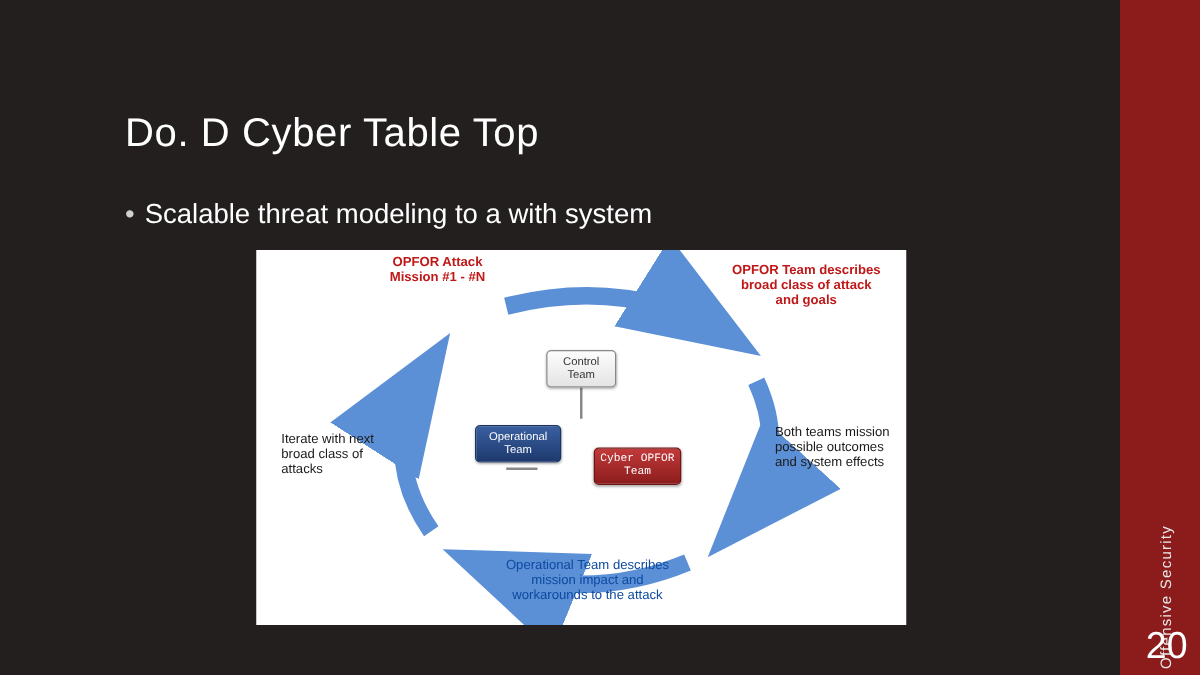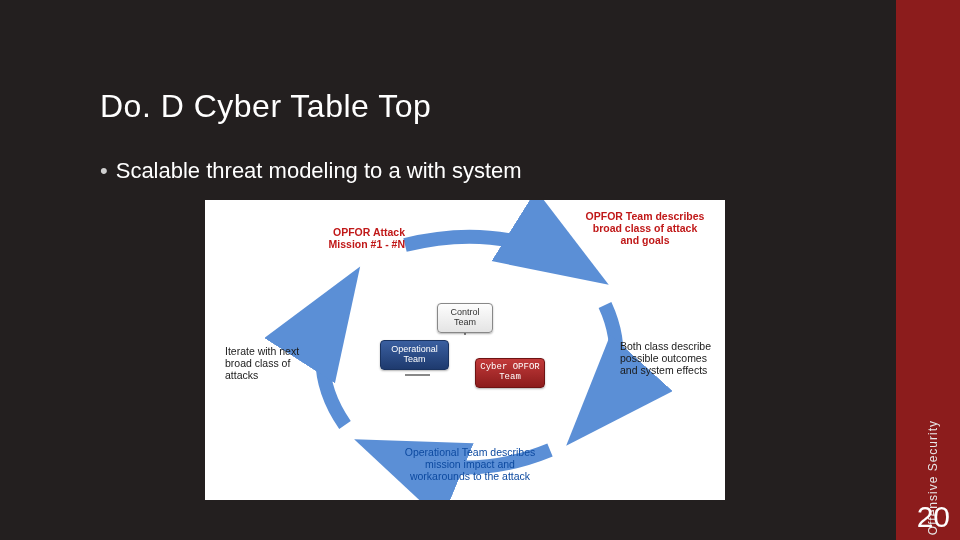--- a/index.html
+++ b/index.html
@@ -109,23 +109,23 @@
       <path d="M 200 45 Q 300 20 380 70" stroke="#5b8fd6" stroke-width="14" fill="none" marker-end="url(#ah)"></path>
       <path d="M 400 105 Q 430 170 380 225" stroke="#5b8fd6" stroke-width="14" fill="none" marker-end="url(#ah)"></path>
       <path d="M 345 250 Q 260 285 175 250" stroke="#5b8fd6" stroke-width="14" fill="none" marker-end="url(#ah)"></path>
       <path d="M 140 225 Q 95 160 140 90" stroke="#5b8fd6" stroke-width="14" fill="none" marker-end="url(#ah)"></path>
 
       <path d="M 260 110 L 260 135" stroke="#888" stroke-width="2" fill="none"></path>
       <path d="M 225 175 L 200 175" stroke="#888" stroke-width="2" fill="none"></path>
       <path d="M 295 175 L 320 175" stroke="#888" stroke-width="2" fill="none"></path>
     </svg>
 
-    <div class="box white" style="left:232px; top:80px; width:56px; height:30px;margin-top:23px;">Control Team</div>
+    <div class="box white" style="left:232px; top:80px; width:56px; height:30px;">Control Team</div>
     <div class="box blue" style="left:175px; top:140px; width:69px; height:30px;">Operational Team</div>
     <div class="box red" style="left:270px; top:158px; width:70px; height:30px;font-family:Liberation Mono, monospace;">Cyber OPFOR Team</div>
 
-    <div class="lbl red center" style="left:90px; top:26px; width:110px;text-align:right;">OPFOR Attack Mission #1 - #N</div>
+    <div class="lbl red center" style="left:90px; top:4px; width:110px;">OPFOR Attack Mission #1 - #N</div>
     <div class="lbl red center" style="left:380px; top:10px; width:120px;">OPFOR Team describes broad class of attack and goals</div>
     <div class="lbl" style="left:20px; top:145px; width:90px;">Iterate with next broad class of attacks</div>
-    <div class="lbl" style="left:415px; top:140px; width:100px;">Both class describe possible outcomes and system effects</div>
+    <div class="lbl" style="left:415px; top:140px; width:100px;">Both teams mission possible outcomes and system effects</div>
     <div class="lbl blue center" style="left:190px; top:246px; width:150px;">Operational Team describes mission impact and workarounds to the attack</div>
   </div>
 </div>
 
 </body></html>

